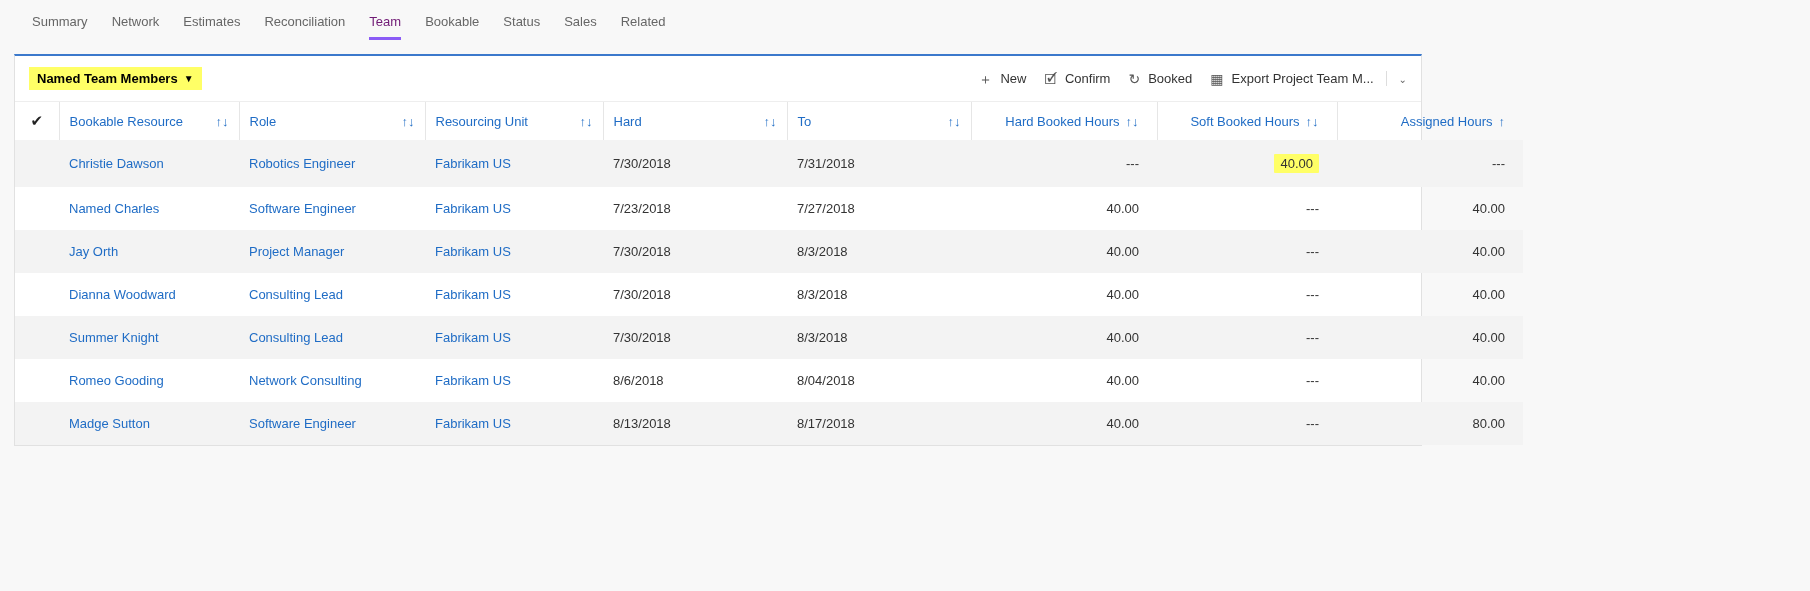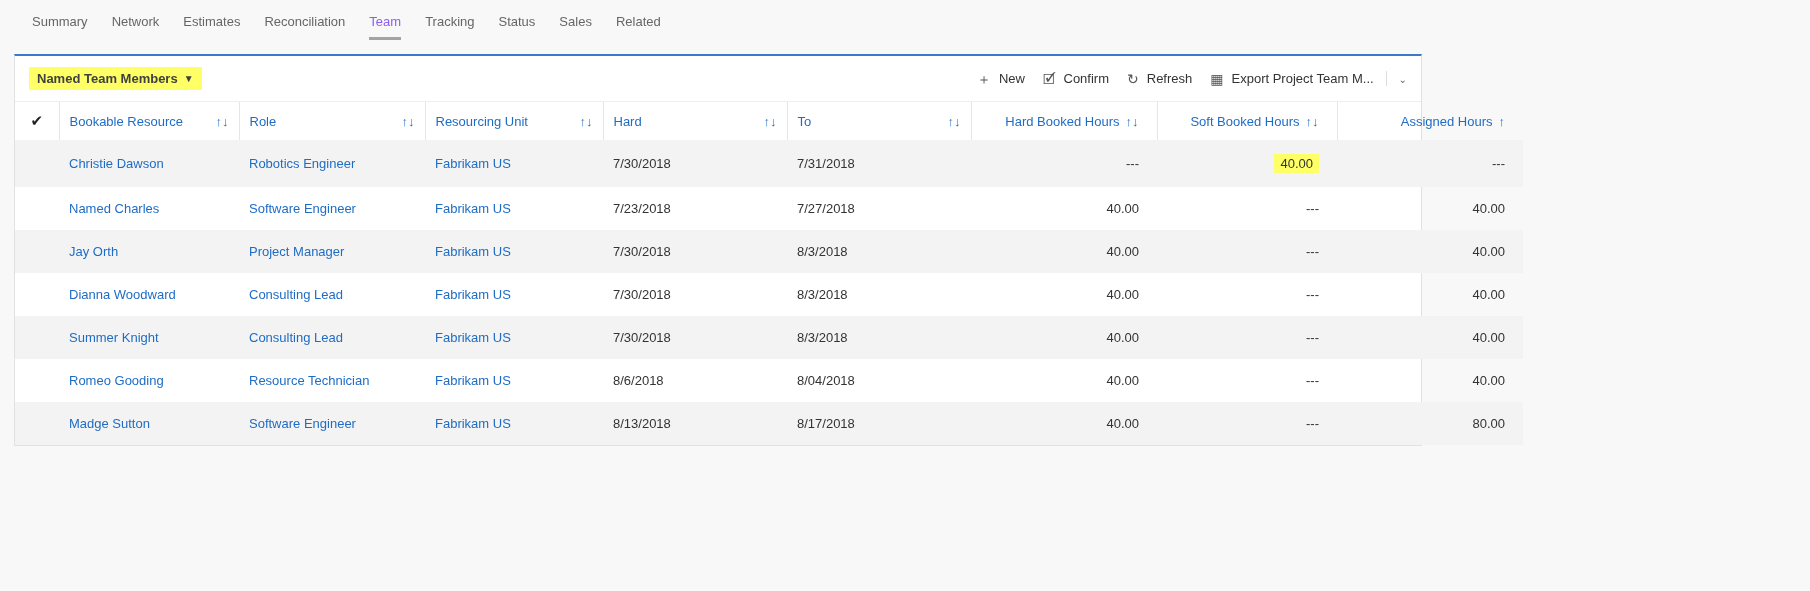--- a/index.html
+++ b/index.html
@@ -15,22 +15,22 @@
     display: flex;
     gap: 24px;
     padding: 10px 24px 0 24px;
     color: #666;
   }
   .tab {
     padding: 4px 0 8px 0;
     cursor: pointer;
   }
   .tab.active {
-    color: #8b5cf6;
-    border-bottom: 3px solid #a3a3a3;
+    color: #701a75;
+    border-bottom: 3px solid #8b5cf6;
   }
   .panel {
     margin: 14px 6px 0 6px;
     border: 1px solid #e1e1e1;
     border-top: 2px solid #3b79cc;
     background: #fff;
   }
   .toolbar {
     display: flex;
     align-items: center;
@@ -39,21 +39,21 @@
     border-bottom: 1px solid #eee;
   }
   .view-selector {
     display: inline-flex;
     align-items: center;
     gap: 6px;
     background: #ffff66;
     padding: 4px 8px;
     font-size: 13px;
     font-weight: 600;
-    color: #404040;
+    color: #000000;
   }
   .spacer { flex: 1; }
   .cmd {
     display: inline-flex;
     align-items: center;
     gap: 8px;
     margin-left: 18px;
     color: #333;
     cursor: pointer;
   }
@@ -109,21 +109,21 @@
 </head>
 <body>
 
 <div class="page">
   <div class="tabs" id="tabs">
       <div class="tab">Summary</div>
       <div class="tab">Network</div>
       <div class="tab">Estimates</div>
       <div class="tab">Reconciliation</div>
       <div class="tab active">Team</div>
-      <div class="tab">Tracking</div>
+      <div class="tab">Bookable</div>
       <div class="tab">Status</div>
       <div class="tab">Sales</div>
       <div class="tab">Related</div>
     </div>
 
   <div class="panel">
     <div class="toolbar">
       <div class="view-selector">
         <span>Named Team Members</span>
         <span class="chevron-down-icon">▼</span>
@@ -132,21 +132,21 @@
       <div class="cmd">
         <span class="icon">＋</span>
         <span>New</span>
       </div>
       <div class="cmd">
         <span class="icon">🗹</span>
         <span>Confirm</span>
       </div>
       <div class="cmd">
         <span class="icon">↻</span>
-        <span>Refresh</span>
+        <span>Booked</span>
       </div>
       <div class="cmd">
         <span class="icon">▦</span>
         <span>Export Project Team M...</span>
       </div>
       <div class="more-cmd">
         <span class="chevron-down-icon">⌄</span>
       </div>
     </div>
 
@@ -227,21 +227,21 @@
             <td><span class="link">Fabrikam US</span></td>
             <td><span>7/30/2018</span></td>
             <td><span>8/3/2018</span></td>
             <td class="num"><span>40.00</span></td>
             <td class="num"><span>---</span></td>
             <td class="num"><span>40.00</span></td>
           </tr>
           <tr>
             <td class="chk-col"></td>
             <td><span class="link">Romeo Gooding</span></td>
-            <td><span class="link">Resource Technician</span></td>
+            <td><span class="link">Network Consulting</span></td>
             <td><span class="link">Fabrikam US</span></td>
             <td><span>8/6/2018</span></td>
             <td><span>8/04/2018</span></td>
             <td class="num"><span>40.00</span></td>
             <td class="num"><span>---</span></td>
             <td class="num"><span>40.00</span></td>
           </tr>
           <tr>
             <td class="chk-col"></td>
             <td><span class="link">Madge Sutton</span></td>

